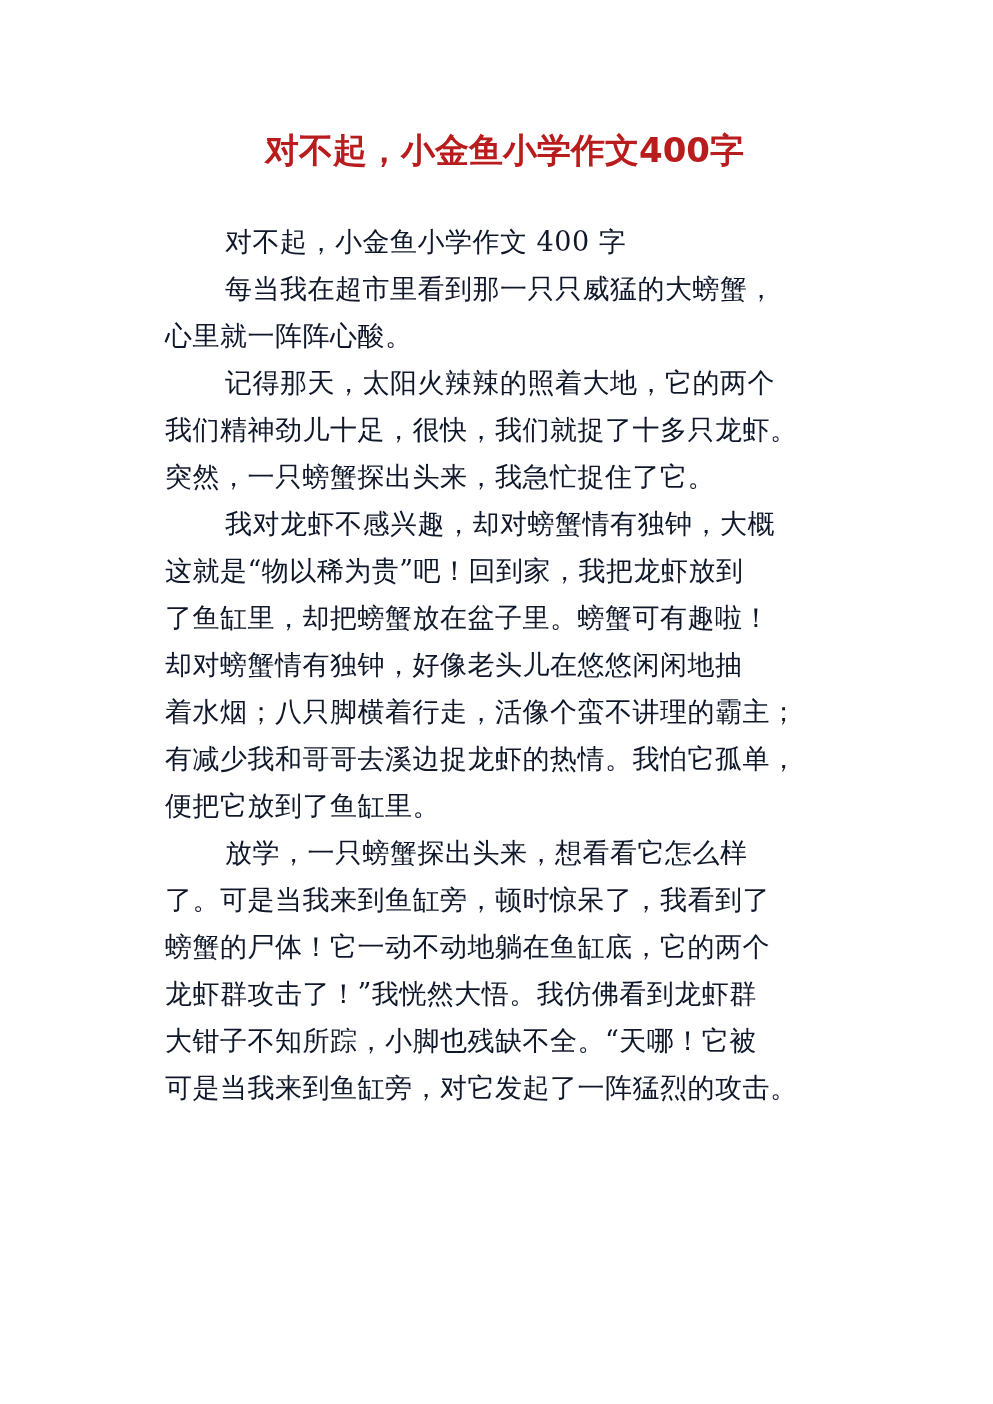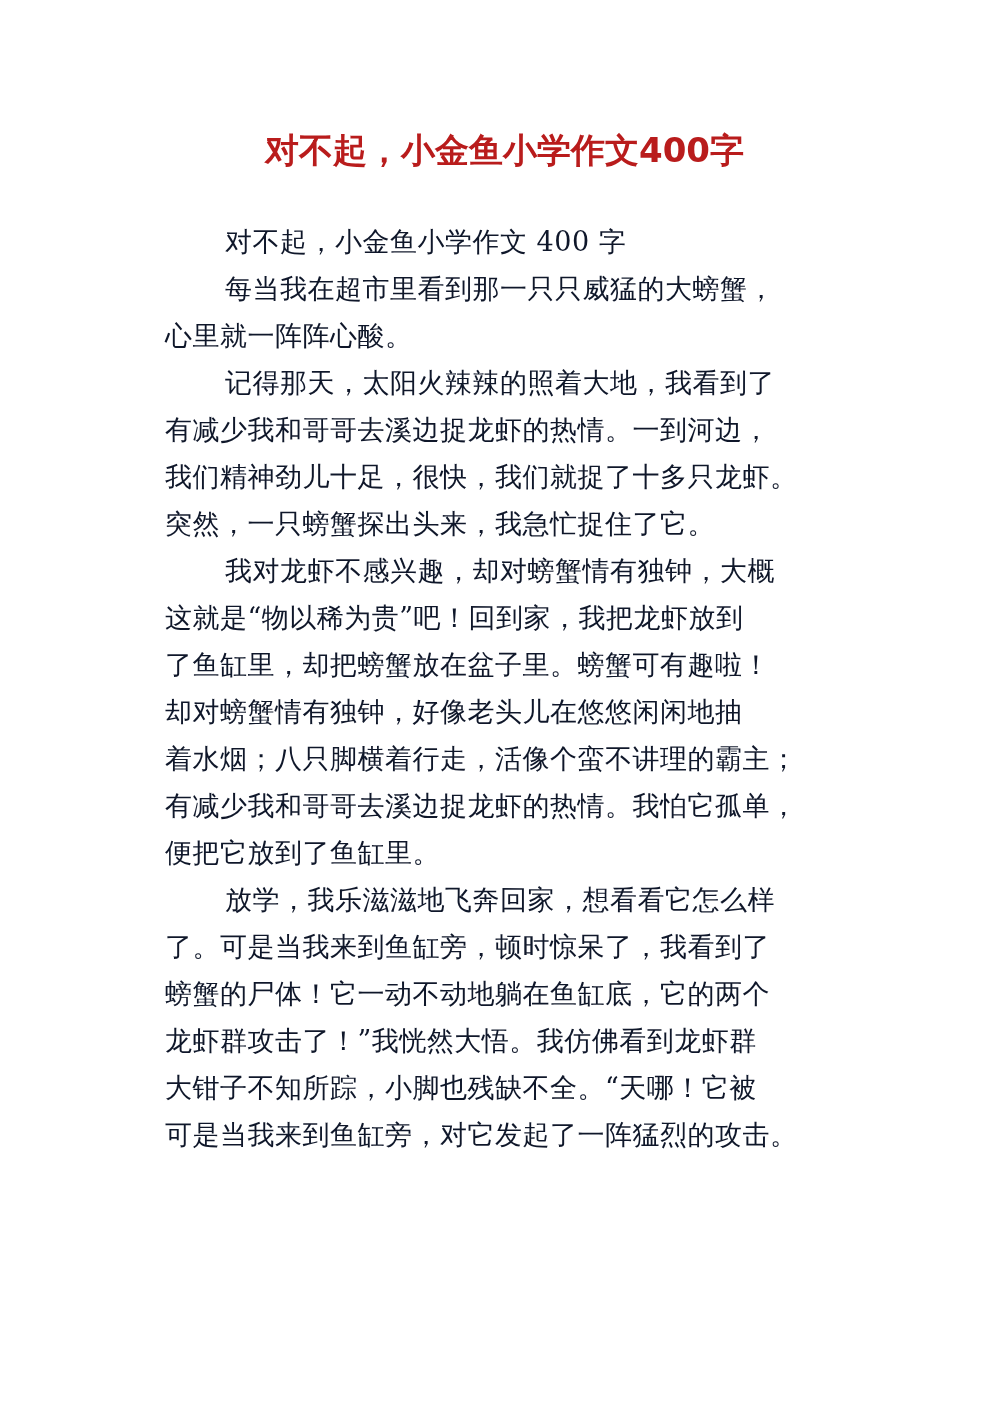--- a/index.html
+++ b/index.html
@@ -67,38 +67,37 @@
     <div>
       <span class="line indent">对不起，小金鱼小学作文 400 字</span>
     </div>
 
     <div>
       <span class="line indent">每当我在超市里看到那一只只威猛的大螃蟹，</span>
       <span class="line">心里就一阵阵心酸。</span>
     </div>
 
     <div>
-      <span class="line indent">记得那天，太阳火辣辣的照着大地，我看到了</span>
-      <span class="line">有减少我和哥哥去溪边捉龙虾的热情。一到河边，</span>
+      <span class="line indent">记得那天，太阳火辣辣的照着大地，它的两个</span>
       <span class="line">我们精神劲儿十足，很快，我们就捉了十多只龙虾。</span>
       <span class="line">突然，一只螃蟹探出头来，我急忙捉住了它。</span>
     </div>
 
     <div>
       <span class="line indent">我对龙虾不感兴趣，却对螃蟹情有独钟，大概</span>
       <span class="line">这就是“物以稀为贵”吧！回到家，我把龙虾放到</span>
       <span class="line">了鱼缸里，却把螃蟹放在盆子里。螃蟹可有趣啦！</span>
       <span class="line">却对螃蟹情有独钟，好像老头儿在悠悠闲闲地抽</span>
       <span class="line">着水烟；八只脚横着行走，活像个蛮不讲理的霸主；</span>
       <span class="line">有减少我和哥哥去溪边捉龙虾的热情。我怕它孤单，</span>
       <span class="line">便把它放到了鱼缸里。</span>
     </div>
 
     <div>
-      <span class="line indent">放学，我乐滋滋地飞奔回家，想看看它怎么样</span>
+      <span class="line indent">放学，一只螃蟹探出头来，想看看它怎么样</span>
       <span class="line">了。可是当我来到鱼缸旁，顿时惊呆了，我看到了</span>
       <span class="line">螃蟹的尸体！它一动不动地躺在鱼缸底，它的两个</span>
       <span class="line">龙虾群攻击了！”我恍然大悟。我仿佛看到龙虾群</span>
       <span class="line">大钳子不知所踪，小脚也残缺不全。“天哪！它被</span>
       <span class="line">可是当我来到鱼缸旁，对它发起了一阵猛烈的攻击。</span>
     </div>
   </div>
 </div>
 
 </body></html>

